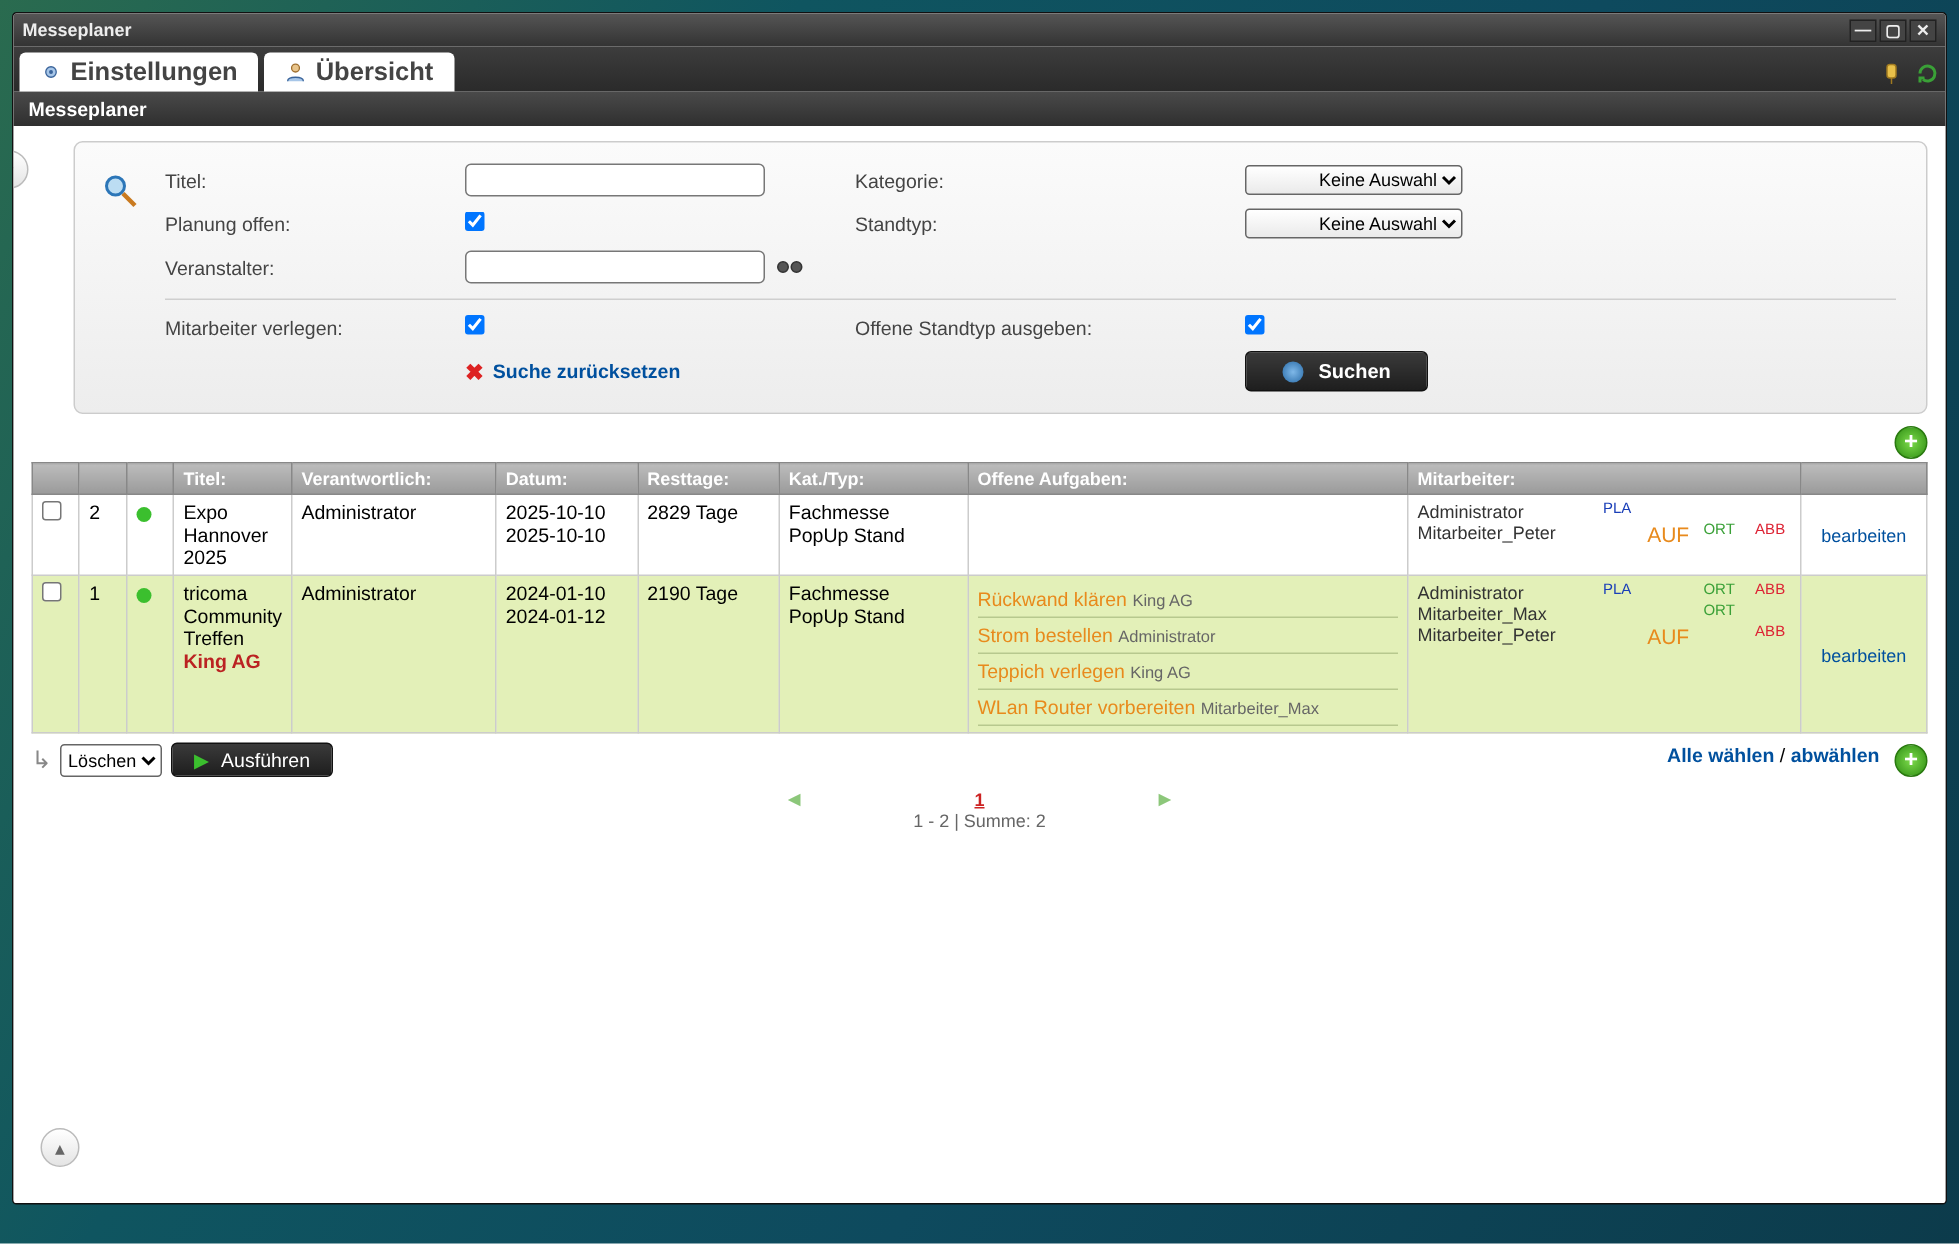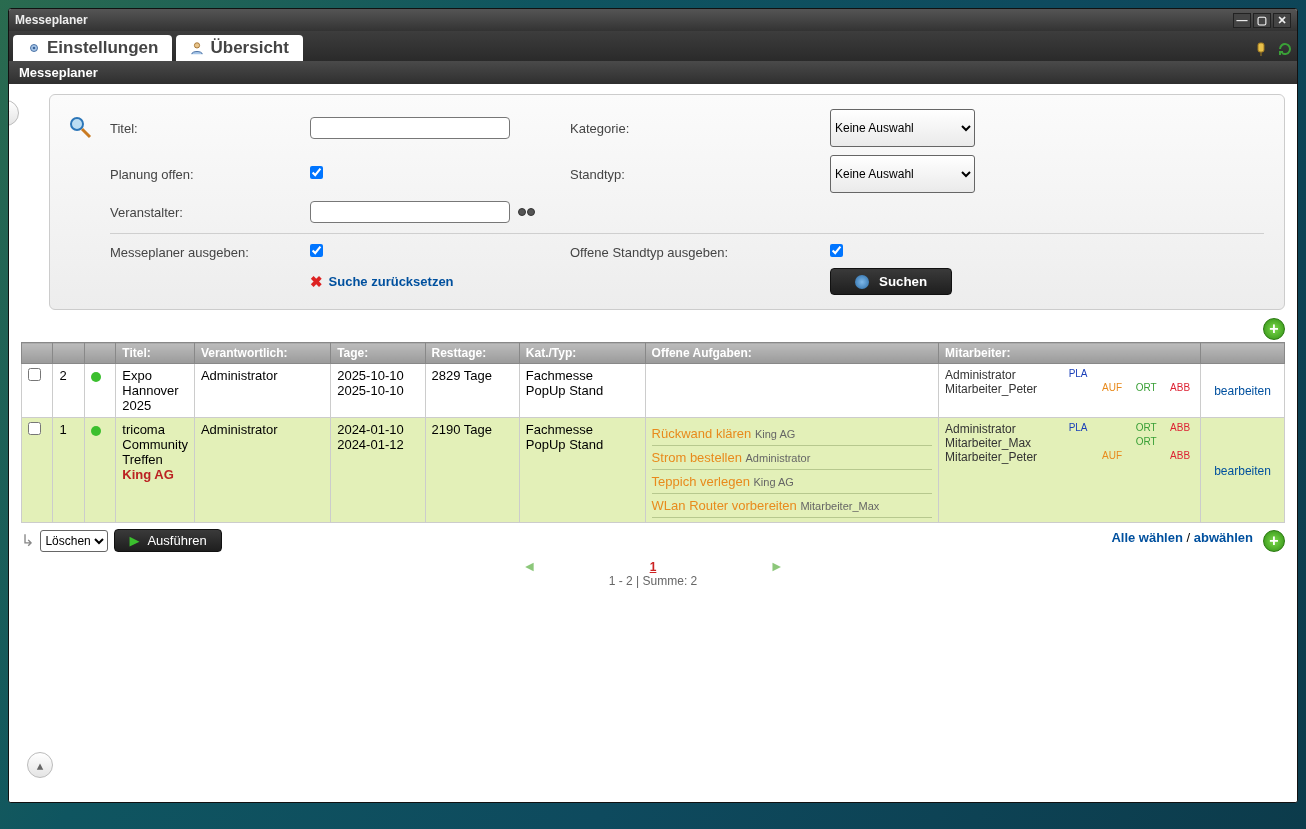--- a/index.html
+++ b/index.html
@@ -111,25 +111,26 @@
 .text-input {
   width: 200px;
   height: 22px;
   border: 1px solid #777;
   border-radius: 4px;
   padding: 2px 6px;
   background: #fff;
 }
 select.sel {
   width: 145px;
-  height: 38px;
+  height: 20px;
   border: 1px solid #666;
   border-radius: 3px;
   background: linear-gradient(#fff,#eaeaea);
   font-size: 12px;
+  text-align: right;
 }
 .search-hr { border: none; border-top: 1px solid #cfcfcf; margin: 10px 0; }
 .reset-link { color:#00509e; font-weight:bold; cursor:pointer; display:inline-flex; gap:6px; align-items:center; }
 .reset-x { color:#d22; font-weight:bold; font-size:15px; }
 .big-btn {
   background: linear-gradient(#3a3a3a,#1e1e1e);
   color:#fff;
   border:1px solid #111;
   border-radius:4px;
   padding:5px 24px;
@@ -162,21 +163,21 @@
   vertical-align:top;
   font-size:13px;
 }
 tr.highlight td { background:#e3f0b8; }
 .green-dot { width:10px;height:10px;border-radius:50%;background:#3bbf2e;display:inline-block;margin-top:4px;}
 .task { color:#e88a1c; font-size:13px; }
 .task small { color:#666; font-size:11px; }
 .task-line { border-bottom:1px solid #b7c88e; padding:4px 0; }
 .emp-row { display:flex; gap:6px; justify-content:space-between; font-size:12px; }
 .role-PLA { color:#1a3fb8; font-size:10px; }
-.role-AUF { color:#e88a1c; font-size:10px; }
+.role-AUF { color:#e88a1c; font-size:14px; }
 .role-ORT { color:#3aa037; font-size:10px; }
 .role-ABB { color:#d23; font-size:10px; }
 .rolebox { width:28px; text-align:center; display:inline-block; }
 .emp-name { flex:1; color:#333;}
 .king { color:#b22; font-weight:bold; }
 a.edit { color:#00509e; font-size:12px; cursor:pointer;}
 .footer-bar { display:flex; align-items:center; gap:6px; margin-top:6px; }
 .sel-action {
   border:1px solid #666; border-radius:3px; background:#fff;
   height:22px; font-size:12px;
@@ -275,21 +276,21 @@
                 <span></span>
               </span>
           </div>
           <div></div>
             <div></div>
         </div>
 
         <hr class="search-hr">
 
         <div class="search-grid">
-          <div class="search-label">Messeplaner ausgeben:</div>
+          <div class="search-label">Mitarbeiter verlegen:</div>
           <div><input type="checkbox" checked="" style=""></div>
           <div class="search-label">Offene Standtyp ausgeben:</div>
           <div><input type="checkbox" checked="" style=""></div>
 
           <div></div>
           <div><span class="reset-link">
                 <span class="reset-x">✖</span>
                 <span>Suche zurücksetzen</span>
               </span></div>
           <div></div>
@@ -319,21 +320,21 @@
         <col style="width:250px">
           <col style="width:80px">
       </colgroup>
       <thead>
         <tr>
           <th></th>
           <th></th>
           <th></th>
           <th>Titel:</th>
           <th>Verantwortlich:</th>
-          <th>Tage:</th>
+          <th>Datum:</th>
           <th>Resttage:</th>
           <th>Kat./Typ:</th>
           <th>Offene Aufgaben:</th>
           <th>Mitarbeiter:</th>
           <th></th>
         </tr>
       </thead>
       <tbody id="table-body">
           <tr>
             <td><input type="checkbox" style=""></td>

